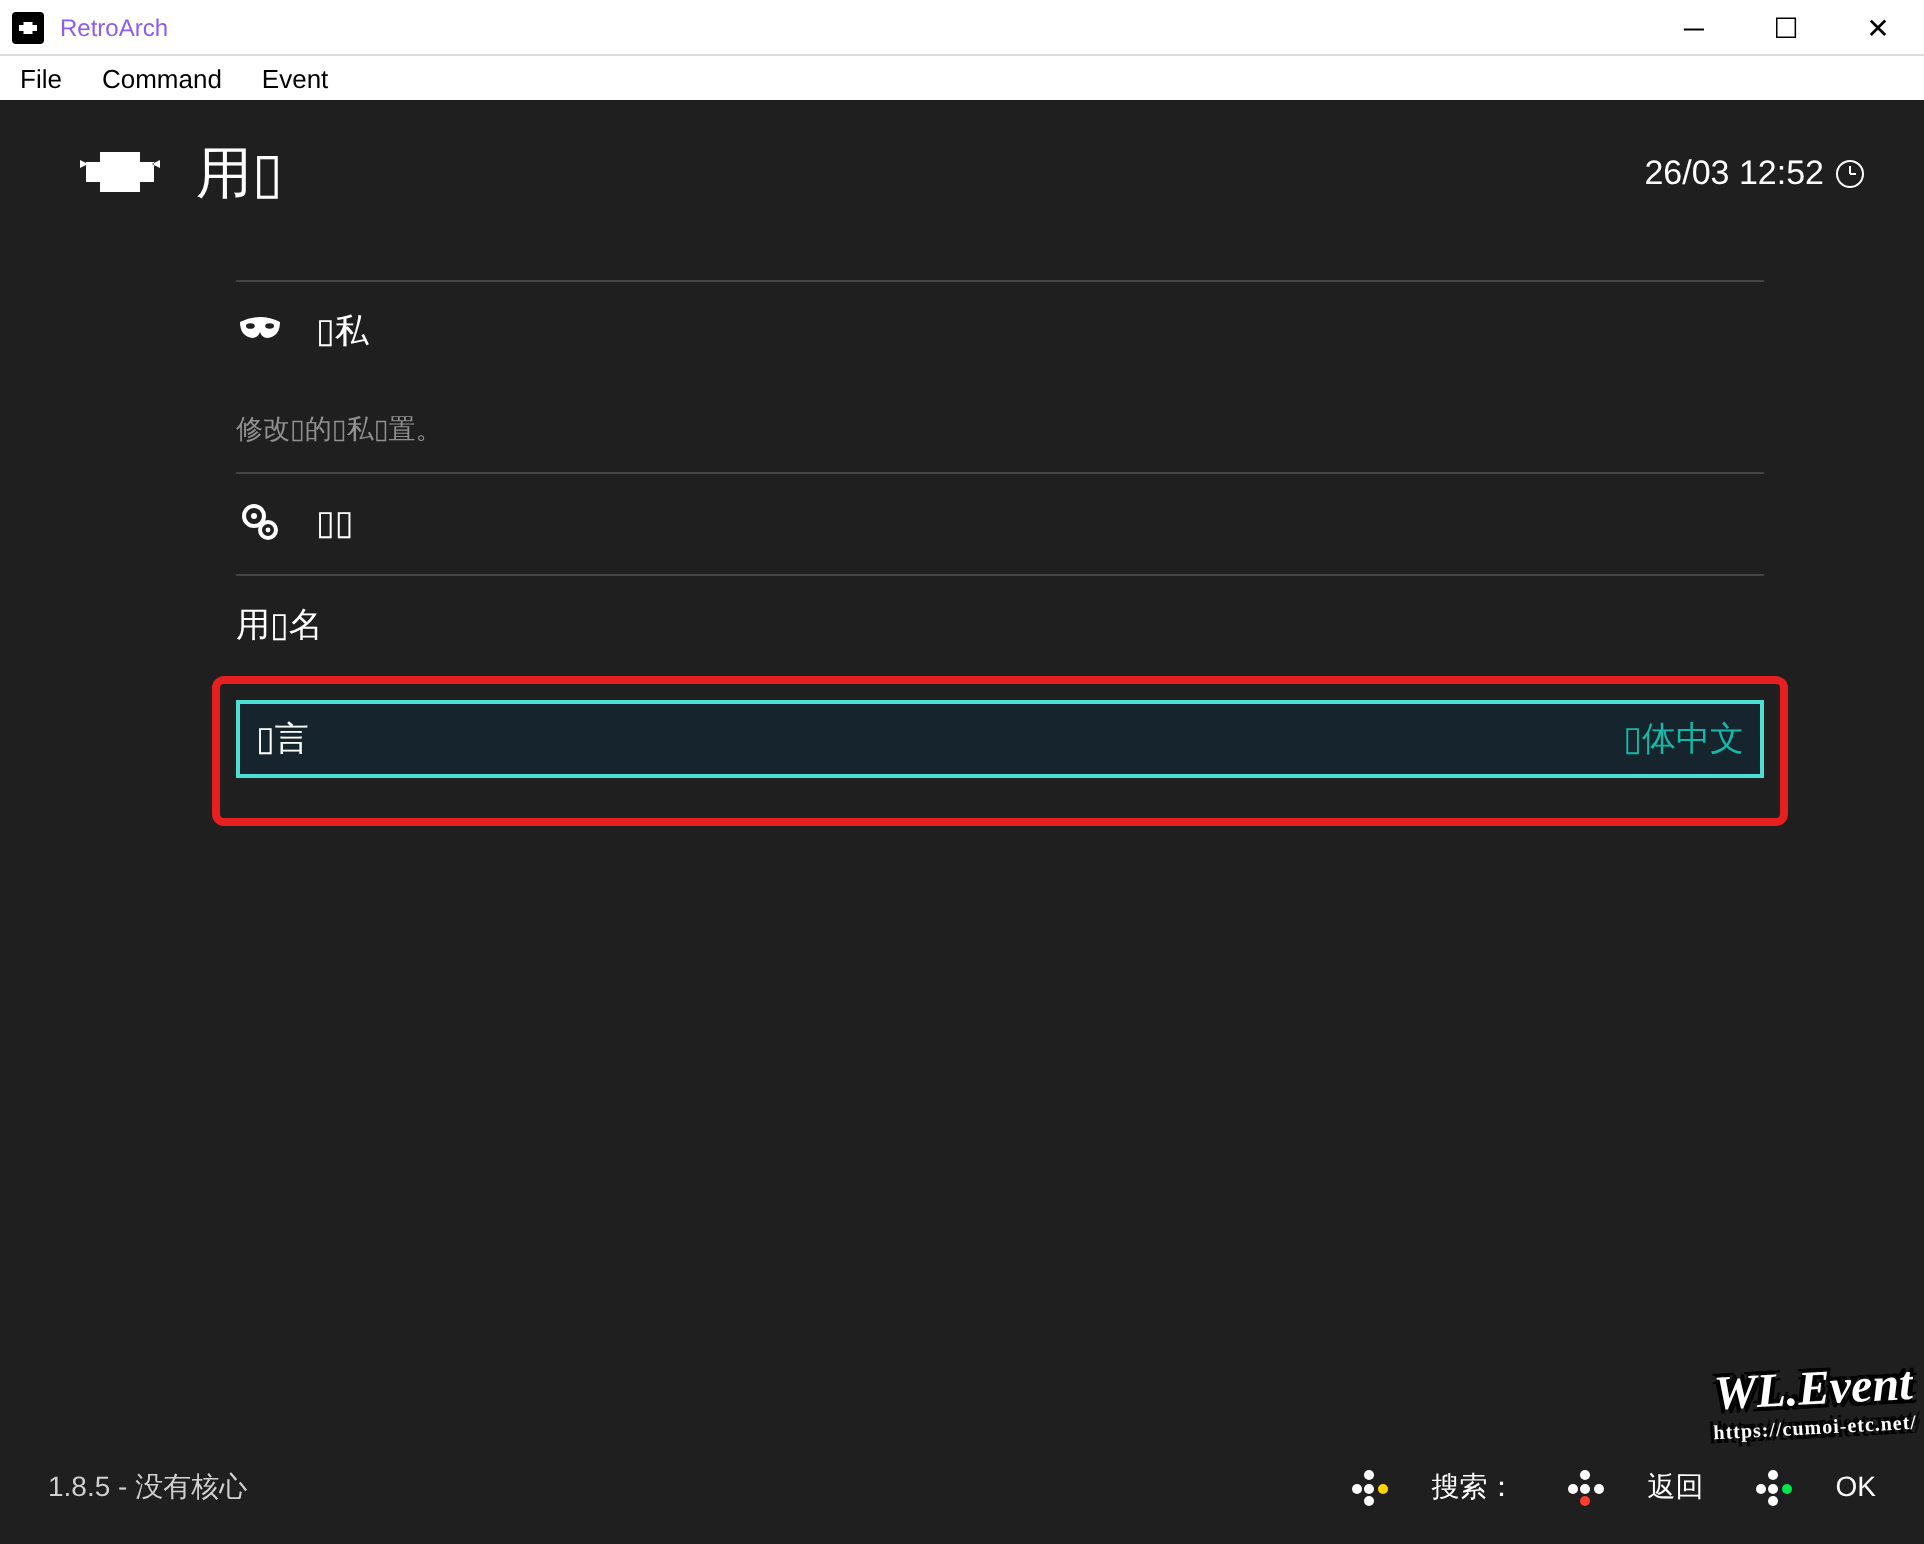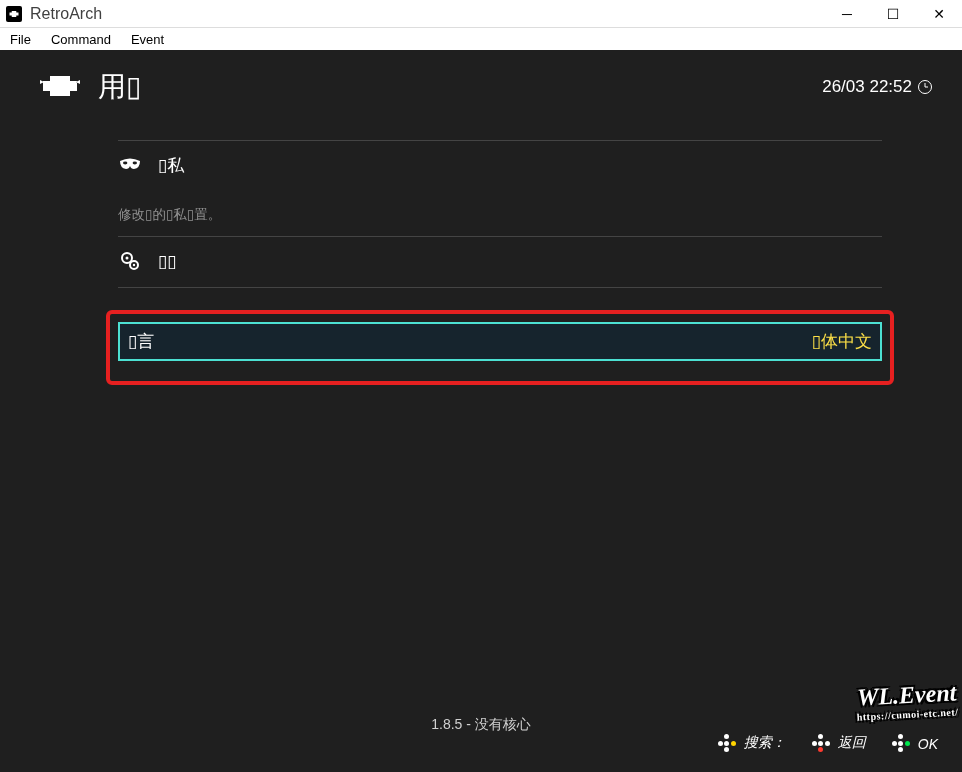--- a/index.html
+++ b/index.html
@@ -2,21 +2,21 @@
 <html><head>
 <meta charset="utf-8">
 <style>
   * { margin: 0; padding: 0; box-sizing: border-box; }
   html, body { width: 962px; height: 772px; font-family: "Segoe UI", Arial, sans-serif; background: #fff; overflow: hidden; }
   
   
   .titlebar { height: 28px; background: #fff; display: flex; align-items: center; padding-left: 6px; border-bottom: 1px solid #ddd; }
   .titlebar-icon { width: 16px; height: 16px; background: #000; border-radius: 2px; display: flex; align-items: center; justify-content: center; }
   .titlebar-icon svg { width: 12px; height: 12px; }
-  .titlebar-text { margin-left: 8px; font-size: 16px; color: #404040; }
+  .titlebar-text { margin-left: 8px; font-size: 12px; color: #8b5cf6; }
   .titlebar-controls { margin-left: auto; display: flex; }
   .titlebar-btn { width: 46px; height: 28px; display: flex; align-items: center; justify-content: center; font-size: 14px; color: #000; cursor: pointer; }
   
   
   .menubar { height: 22px; background: #fff; display: flex; align-items: center; padding-left: 0; font-size: 13px; color: #000; }
   .menubar-item { padding: 2px 10px; cursor: pointer; }
   
   
   .app { position: relative; width: 100%; height: calc(100% - 50px); background: #1f1f1f; color: #fff; }
   
@@ -30,34 +30,34 @@
   .clock-icon::before { content: ""; position: absolute; left: 50%; top: 50%; width: 1px; height: 4px; background: #fff; transform-origin: bottom; transform: translate(-50%, -100%); }
   .clock-icon::after { content: ""; position: absolute; left: 50%; top: 50%; width: 3px; height: 1px; background: #fff; transform: translate(0, -50%); }
   
   
   .content { padding: 0 80px 0 118px; margin-top: 26px; }
   .section { border-top: 1px solid #444; padding: 10px 0 12px 0; }
   .section.first { border-top: 1px solid #444; }
   .section-row { display: flex; align-items: center; gap: 16px; min-height: 28px; }
   .section-icon { width: 24px; display: flex; justify-content: center; }
   .section-label { font-size: 17px; flex: 1; }
-  .section-value { font-size: 17px; color: #fde047; }
+  .section-value { font-size: 17px; color: #14b8a6; }
   .section-desc { margin-top: 27px; font-size: 13.5px; color: #909090; }
   
   
   .highlight-wrap { border: 4px solid #e62020; border-radius: 6px; padding: 8px; margin: 0 -12px; }
   .section.selected .section-row { border: 2px solid #4ce0d2; background: #16242d; padding: 6px 8px; }
   .section.selected { border-top: none; padding-top: 0; }
   .section.selected .section-desc { margin-top: 10px; margin-left: 4px; }
   
   
-  .footer { position: absolute; bottom: 0; left: 0; right: 0; height: 56px; display: flex; align-items: center; padding: 0 24px; font-size: 14px; flex-direction: column; }
+  .footer { position: absolute; bottom: 0; left: 0; right: 0; height: 56px; display: flex; align-items: center; padding: 0 24px; font-size: 14px; }
   .footer-version { color: #d0d0d0; }
   .footer-actions { margin-left: auto; display: flex; gap: 26px; align-items: center; }
-  .footer-btn { display: flex; align-items: flex-end; gap: 8px; color: #fff; cursor: pointer; font-style: italic; }
+  .footer-btn { display: flex; align-items: flex-start; gap: 22px; color: #fff; cursor: pointer; }
   .pad-icon { position: relative; width: 18px; height: 18px; }
   .pad-icon .dot { position: absolute; width: 5px; height: 5px; border-radius: 50%; background: #fff; }
   .pad-icon .c  { left: 6.5px; top: 6.5px; }
   .pad-icon .n  { left: 6.5px; top: 0; }
   .pad-icon .s  { left: 6.5px; top: 13px; }
   .pad-icon .e  { left: 13px; top: 6.5px; }
   .pad-icon .w  { left: 0; top: 6.5px; }
   .pad-yellow .e { background: #ffd400; }
   .pad-red .s { background: #ff3b30; }
   .pad-green .w, .pad-green .s, .pad-green .e { background: #fff; }
@@ -97,21 +97,21 @@
 <div class="app">
 
   <div class="header">
     <span class="app-icon">
       <svg viewBox="0 0 40 28">
           <path d="M3 10 L10 10 L10 5 L30 5 L30 10 L37 10 L37 20 L30 20 L30 25 L10 25 L10 20 L3 20 Z M8 12 h5 v5 h-5z M27 12 h5 v5 h-5z M0 9 l4 2 l-4 2z M40 9 l-4 2 l4 2z"></path>
         </svg>
     </span>
     <span class="page-title">用▯</span>
     <span class="datetime">
-      <span>26/03 22:52</span>
+      <span>26/03 12:52</span>
       <span class="clock-icon"></span>
     </span>
   </div>
 
   <div class="content">
 
     <div class="section first">
       <div class="section-row">
         <span class="section-icon mask-icon">
           <svg width="22" height="14" viewBox="0 0 22 14">
@@ -131,20 +131,23 @@
               <circle cx="7" cy="7" r="1.5" fill="#fff"></circle>
               <circle cx="14" cy="14" r="4" fill="none" stroke="#fff" stroke-width="2"></circle>
               <circle cx="14" cy="14" r="1.2" fill="#fff"></circle>
             </svg>
         </span>
         <span class="section-label">▯▯</span>
       </div>
     </div>
 
     <div class="section">
+      <div class="section-row">
+        <span class="section-label">用▯名</span>
+      </div>
     </div>
 
     <div class="highlight-wrap">
       <div class="section selected">
         <div class="section-row">
           <span class="section-label">▯言</span>
           <span class="section-value">▯体中文</span>
         </div>
       </div>
     </div>

